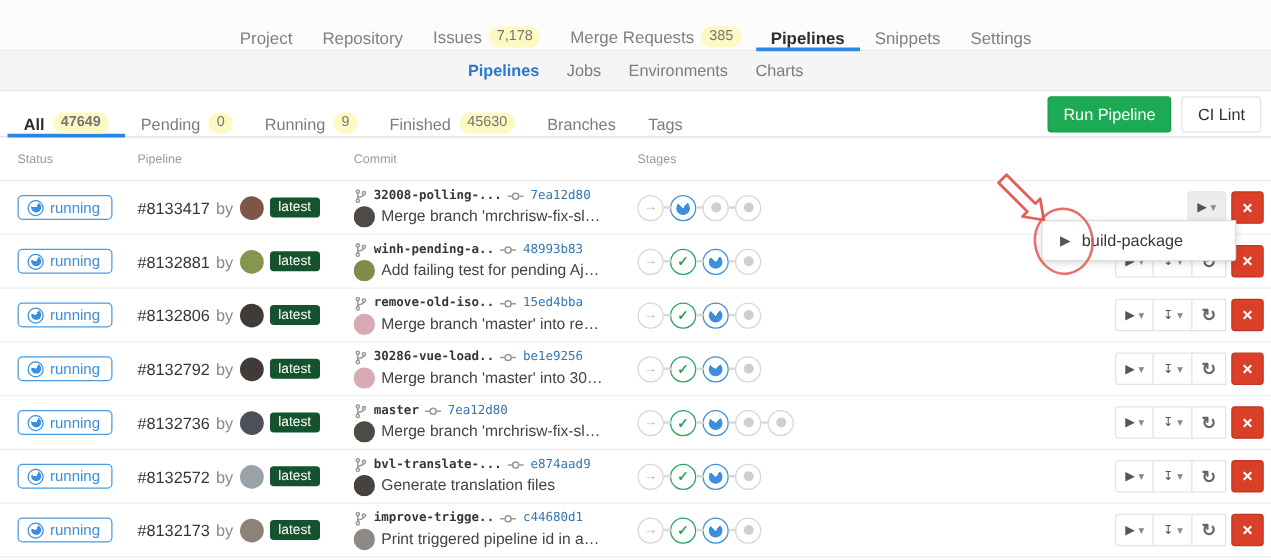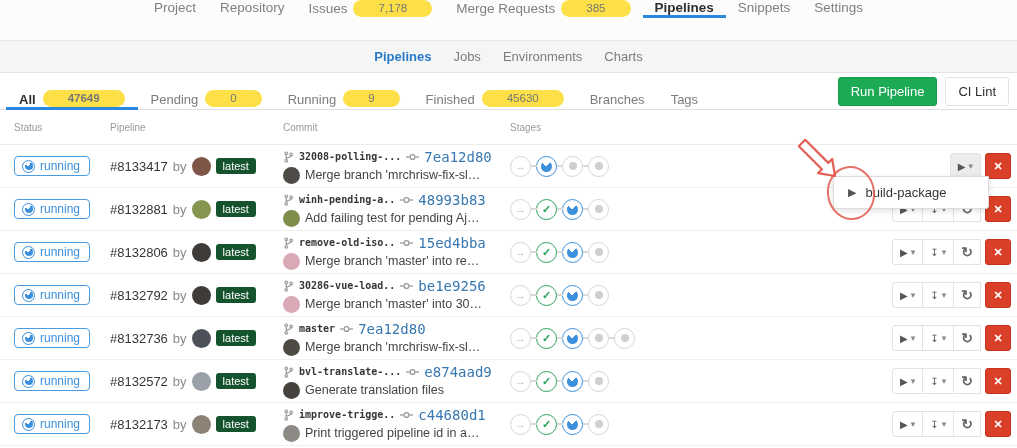--- a/index.html
+++ b/index.html
@@ -1,23 +1,23 @@
 <!DOCTYPE html>
 <html><head>
 <meta charset="utf-8">
 <style>
   * { margin:0; padding:0; box-sizing:border-box; }
   body { font-family:"Liberation Sans", sans-serif; background:#fff; }
   #page { position:relative; width:1017px; height:448px; background:#fff; overflow:hidden; font-size:13px; color:#444; }
 
   
-  .topnav { height:41px; background:#fcfcfc; border-bottom:1px solid #e7e7e7; display:flex; justify-content:center; align-items:flex-start; }
+  .topnav { height:41px; background:#fcfcfc; border-bottom:1px solid #e7e7e7; display:flex; justify-content:center; align-items:flex-end; }
   .topnav .nav-item { display:flex; align-items:center; gap:6px; padding:0 12px; color:#808080; font-size:13.5px; cursor:pointer; border-bottom:3px solid transparent; margin-bottom:-1px; }
   .topnav .nav-item.active { color:#2e2e2e; font-weight:bold; border-bottom-color:#2c87e0; }
-  .count-pill { background:#fde047; color:#767676; border-radius:9px; padding:1px 25px; font-size:11.5px; line-height:15px; }
+  .count-pill { background:#fef9c3; color:#767676; border-radius:9px; padding:1px 6px; font-size:11.5px; line-height:15px; }
 
   
   .subnav { height:32px; background:#f5f5f5; border-bottom:1px solid #e3e3e3; display:flex; justify-content:center; align-items:center; }
   .subnav .nav-item { padding:0 11px; color:#7c7c7c; font-size:13px; cursor:pointer; }
   .subnav .nav-item.active { color:#2779c9; font-weight:bold; }
 
   
   .tabsbar { height:37px; border-bottom:1px solid #dfdfdf; display:flex; align-items:stretch; padding:0 8px 0 6px; background:#fff; }
   .tabsbar .tab { display:flex; align-items:flex-end; gap:7px; padding:0 13px; color:#7c7c7c; cursor:pointer; border-bottom:3px solid transparent; margin-bottom:-1px; font-size:13px; }
   .tabsbar .tab.active { color:#2e2e2e; font-weight:bold; border-bottom-color:#2c87e0; }
@@ -41,21 +41,21 @@
   .pcell { display:flex; align-items:center; gap:5px; white-space:nowrap; }
   .pid { color:#363636; cursor:pointer; }
   .by { color:#8a8a8a; }
   .avatar { width:19px; height:19px; border-radius:50%; display:inline-block; flex:0 0 auto; }
   .latest { background:#14532d; color:#fff; font-size:11px; border-radius:3px; padding:2px 7px; }
 
   
   .ccell { display:flex; flex-direction:column; gap:2px; overflow:hidden; }
   .cline { display:flex; align-items:center; gap:5px; white-space:nowrap; }
   .branch { font-family:"DejaVu Sans Mono", monospace; font-size:10px; font-weight:bold; color:#363636; cursor:pointer; }
-  .sha { font-family:"DejaVu Sans Mono", monospace; font-size:14px; color:#3777b0; cursor:pointer; }
+  .sha { font-family:"DejaVu Sans Mono", monospace; font-size:10px; color:#3777b0; cursor:pointer; }
   .msg { color:#444; font-size:12.5px; overflow:hidden; text-overflow:ellipsis; cursor:pointer; }
   .avatar-sm { width:17px; height:17px; border-radius:50%; display:inline-block; flex:0 0 auto; }
   .gicon { color:#9a9a9a; display:inline-flex; }
 
   
   .stages { display:flex; align-items:center; }
   .stage { position:relative; width:21px; height:21px; border-radius:50%; border:1.5px solid #d6d6d6; display:inline-flex; align-items:center; justify-content:center; background:#fff; cursor:pointer; flex:0 0 auto; }
   .stage + .stage { margin-left:5px; }
   .stage + .stage::before { content:''; position:absolute; left:-6.5px; top:50%; margin-top:-1px; width:6px; height:2px; background:#d9d9d9; }
   .stage.skipped { color:#b9b9b9; font-size:11px; }

